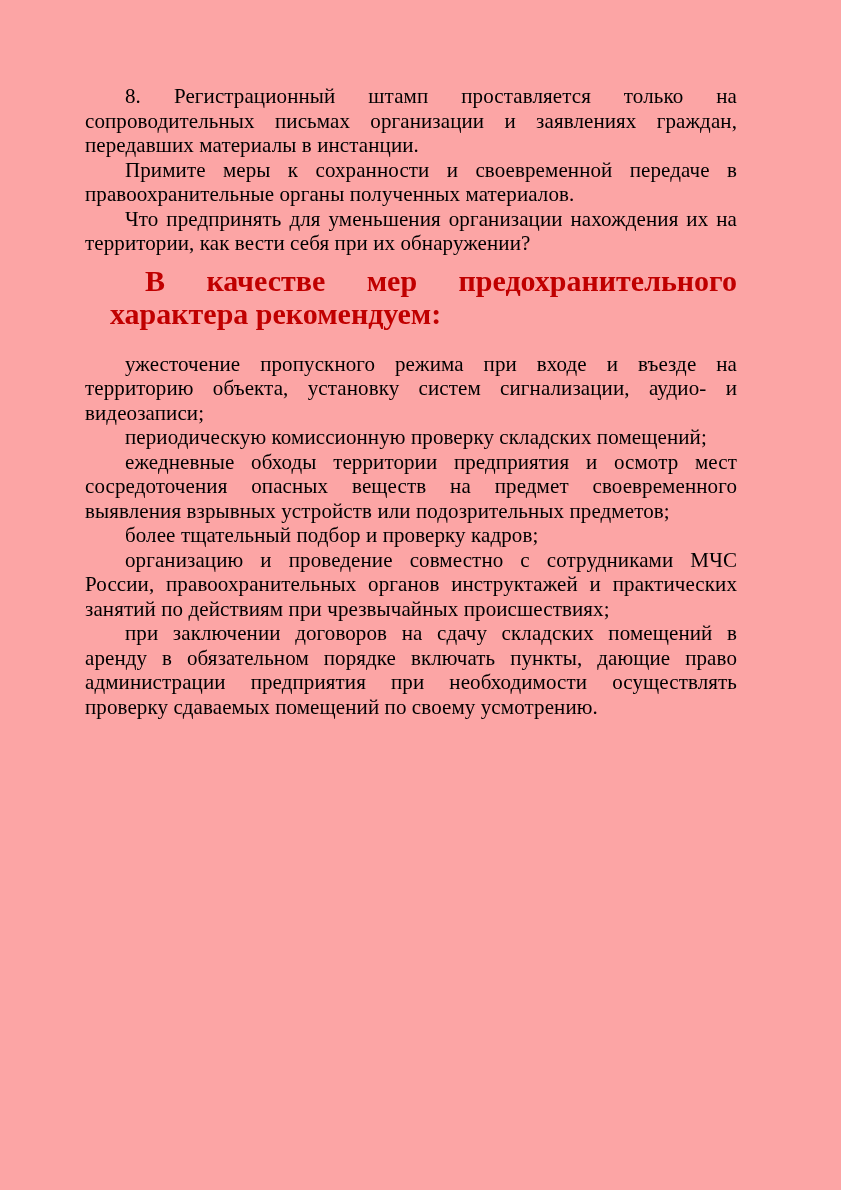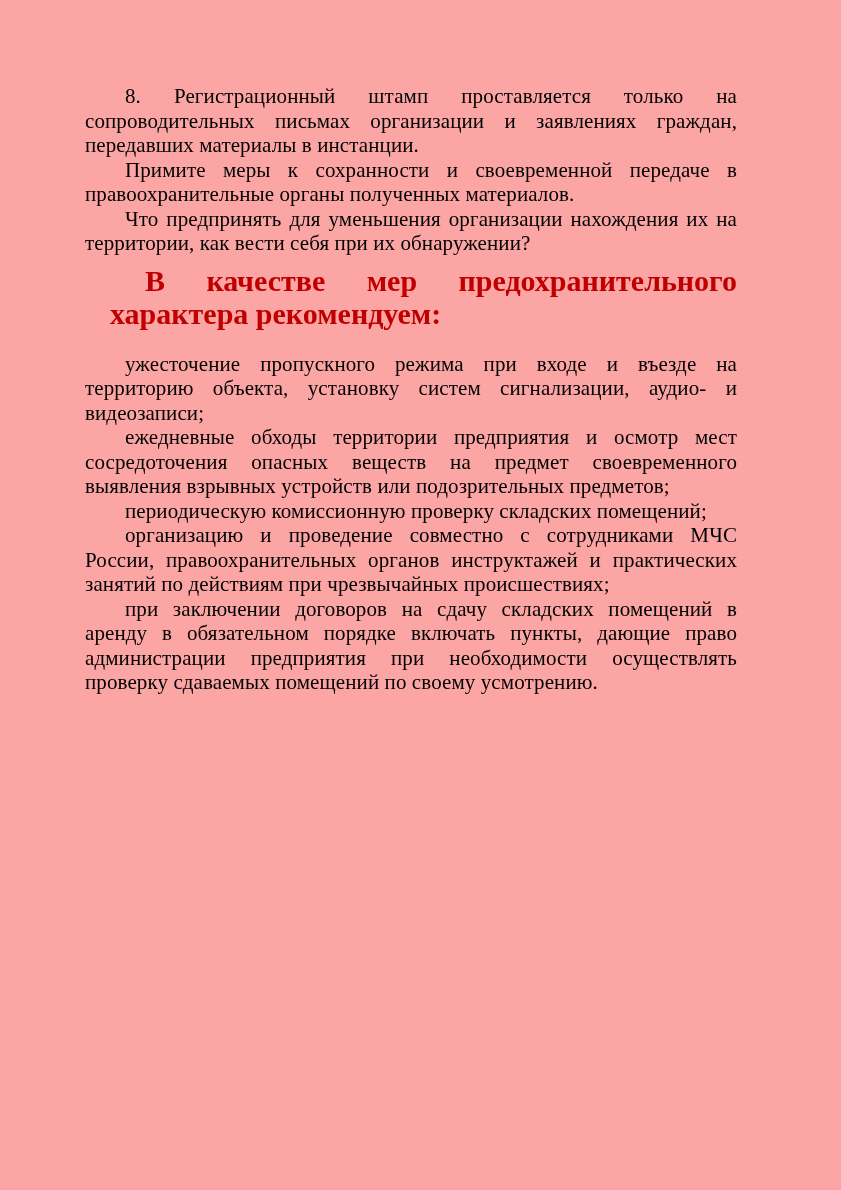--- a/index.html
+++ b/index.html
@@ -47,19 +47,20 @@
 <div class="page" style="background: #fca5a5;">
   <div class="content">
 
     <p class="body-para">8. Регистрационный штамп проставляется только на сопроводительных письмах организации и заявлениях граждан, передавших материалы в инстанции.</p>
     <p class="body-para">Примите меры к сохранности и своевременной передаче в правоохранительные органы полученных материалов.</p>
     <p class="body-para">Что предпринять для уменьшения организации нахождения их на территории, как вести себя при их обнаружении?</p>
 
     <h2 class="section-heading" style="color: rgb(192, 0, 0);">В качестве мер предохранительного характера рекомендуем:</h2>
 
     <p class="body-para">ужесточение пропускного режима при входе и въезде на территорию объекта, установку систем сигнализации, аудио- и видеозаписи;</p>
+    <p class="body-para">периодическую комиссионную проверку складских помещений;</p>
     <p class="body-para">ежедневные обходы территории предприятия и осмотр мест сосредоточения опасных веществ на предмет своевременного выявления взрывных устройств или подозрительных предметов;</p>
-    <p class="body-para">периодическую комиссионную проверку складских помещений;</p>
+    <p class="body-para">более тщательный подбор и проверку кадров;</p>
     <p class="body-para">организацию и проведение совместно с сотрудниками МЧС России, правоохранительных органов инструктажей и практических занятий по действиям при чрезвычайных происшествиях;</p>
     <p class="body-para">при заключении договоров на сдачу складских помещений в аренду в обязательном порядке включать пункты, дающие право администрации предприятия при необходимости осуществлять проверку сдаваемых помещений по своему усмотрению.</p>
 
   </div>
 </div>
 
 </body></html>

